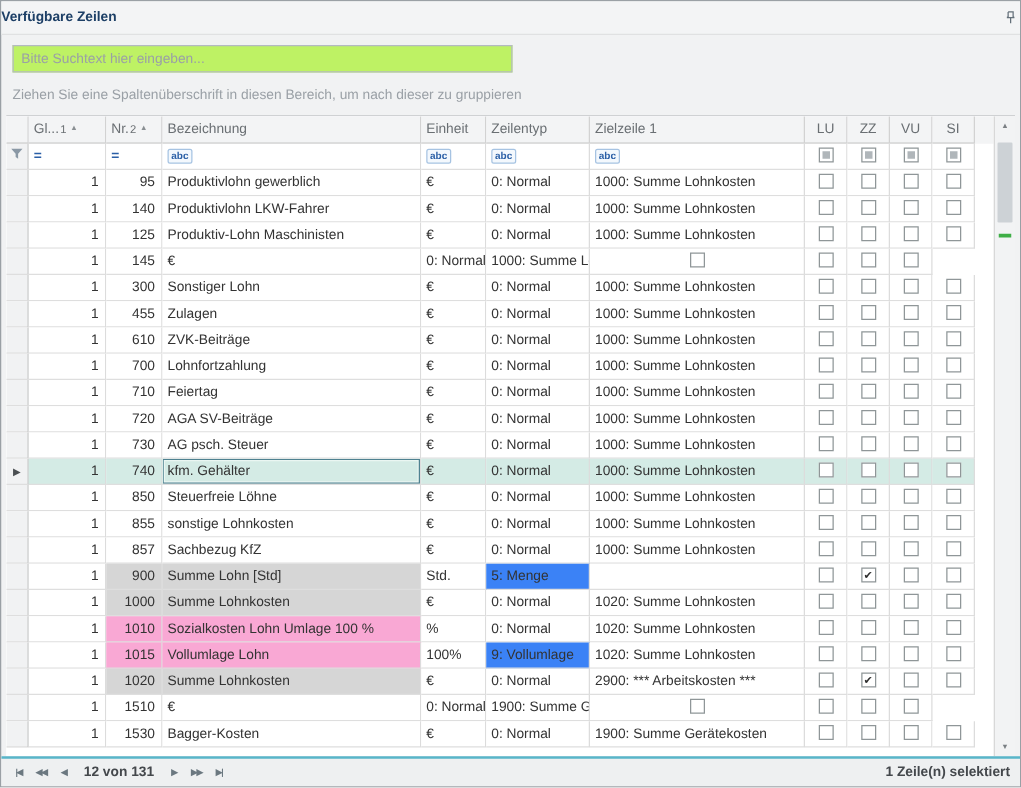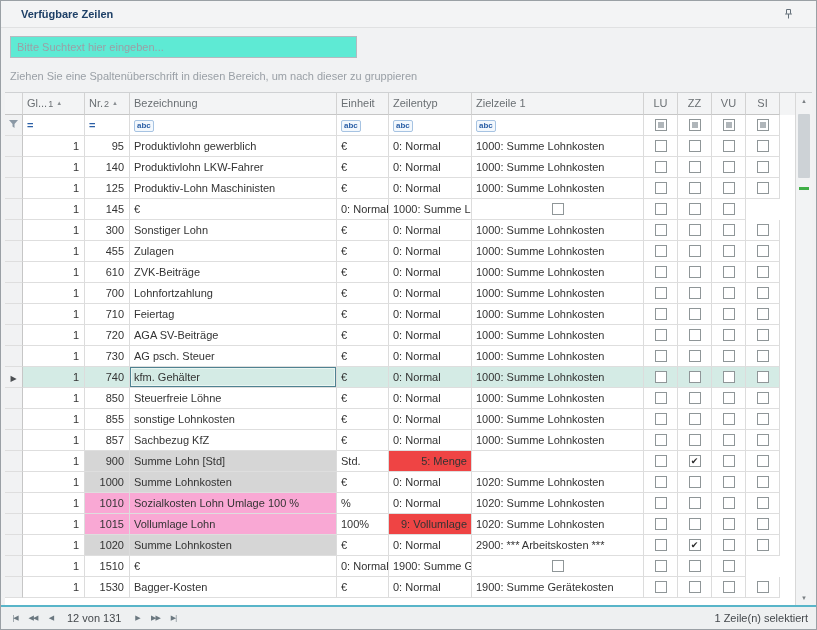--- a/index.html
+++ b/index.html
@@ -3,27 +3,27 @@
 <meta charset="utf-8">
 <style>
   html,body{margin:0;padding:0;background:#e9eaeb;}
   .panel{
     box-sizing:border-box;width:817px;height:630px;border:1px solid #9aa0a5;
     background:#f1f2f3;font-family:"Liberation Sans",sans-serif;font-size:11px;color:#333;
     display:flex;flex-direction:column;overflow:hidden;
   }
   
   .titlebar{flex:0 0 26px;display:flex;align-items:center;justify-content:space-between;
-    padding:0 20px;border-bottom:1px solid #e0e1e2;background:#f3f4f5;}
+    padding:0 0;border-bottom:1px solid #e0e1e2;background:#f3f4f5;}
   .title{font-weight:bold;color:#1d3f66;font-size:11px;}
   .pin-btn{width:16px;height:16px;display:flex;align-items:center;justify-content:center;cursor:pointer;}
   
   .search-row{flex:0 0 36px;padding:8px 9px 6px;box-sizing:border-box;}
-  .search-input{width:347px;height:22px;box-sizing:border-box;border:1px solid #b4bac0;
-    background:#5eead4;padding:0 6px;font-family:"Liberation Sans",sans-serif;font-size:11px;color:#333;outline:none;}
+  .search-input{width:400px;height:22px;box-sizing:border-box;border:1px solid #b4bac0;
+    background:#bef264;padding:0 6px;font-family:"Liberation Sans",sans-serif;font-size:11px;color:#333;outline:none;}
   .search-input::placeholder{color:#9aa0a6;}
   
   .group-bar{flex:0 0 28px;box-sizing:border-box;padding:6px 9px 0;color:#9aa0a6;}
   
   .grid-area{flex:1;display:flex;margin:0 4px;border-top:1px solid #cfd1d3;background:#fff;overflow:hidden;}
   .grid{flex:1;overflow:hidden;background:#fff;}
   .grow{display:grid;grid-template-columns:18px 62px 45px 207px 52px 83px 172px 34px 34px 34px 34px;width:775px;}
   .cell{box-sizing:border-box;height:21px;line-height:20px;padding:0 4px;overflow:hidden;white-space:nowrap;
     border-right:1px solid #dcdcdc;border-bottom:1px solid #dedede;background:#fff;}
   .hdr-wrap{background:#f3f4f5;}
@@ -42,33 +42,33 @@
   .num{text-align:right;padding-right:5px;}
   .cbcell{text-align:center;padding:0;}
   .cb{display:inline-block;width:12px;height:12px;box-sizing:border-box;border:1px solid #8f9698;
     background:#fff;vertical-align:middle;font-size:9px;line-height:10px;color:#2e2e2e;text-align:center;margin-top:-2px;}
   .cb.checked{color:#2e2e2e;}
   .ind-cb{position:relative;display:inline-block;width:12px;height:12px;box-sizing:border-box;
     border:1px solid #8f9698;background:#fff;vertical-align:middle;margin-top:-2px;}
   .ind-cb::after{content:"";position:absolute;left:2px;top:2px;right:2px;bottom:2px;background:#b0b6ba;}
   .shade-gray{background:#d6d6d6;}
   .shade-cyan{background:#f9a8d4;}
-  .green{background:#ef4444;text-align:right;}
+  .green{background:#3b82f6;}
   .selrow .cell{background:#d4ebe5;}
   .selrow .cell.ind{background:#f1f2f3;}
   .focuscell{box-shadow:inset 0 0 0 1px #4f8291, inset 0 0 0 2px #eaf6f2;}
   
   .vscroll{flex:0 0 16px;display:flex;flex-direction:column;background:#f2f3f4;border-left:1px solid #d8d8d8;}
   .sb-btn{height:15px;display:flex;align-items:center;justify-content:center;color:#7a7f83;font-size:6px;cursor:pointer;}
   .sb-track{flex:1;position:relative;}
   .sb-thumb{position:absolute;left:2px;right:2px;top:6px;height:64px;background:#cdd2d6;border-radius:1px;}
   .sb-mark{position:absolute;left:3px;right:3px;top:79px;height:3px;background:#3fae46;}
   
   .statusbar{flex:0 0 24px;box-sizing:border-box;display:flex;align-items:center;gap:2px;
-    padding:0 8px 0 6px;background:#eef0f1;border-top:2px solid #58b5c9;color:#44484c;}
+    padding:0 8px 0 6px;background:#eef0f1;border-top:2px solid #58b5c9;color:#44484c;font-weight:bold;}
   .nav{display:flex;align-items:center;gap:2px;}
   .navbtn{min-width:16px;height:15px;display:inline-flex;align-items:center;justify-content:center;
     color:#6b7880;font-size:7px;letter-spacing:-1px;cursor:pointer;}
   .navpos{margin:0 6px;}
   .spacer{flex:1;}
 </style>
 </head>
 <body>
 
 <div class="panel">

